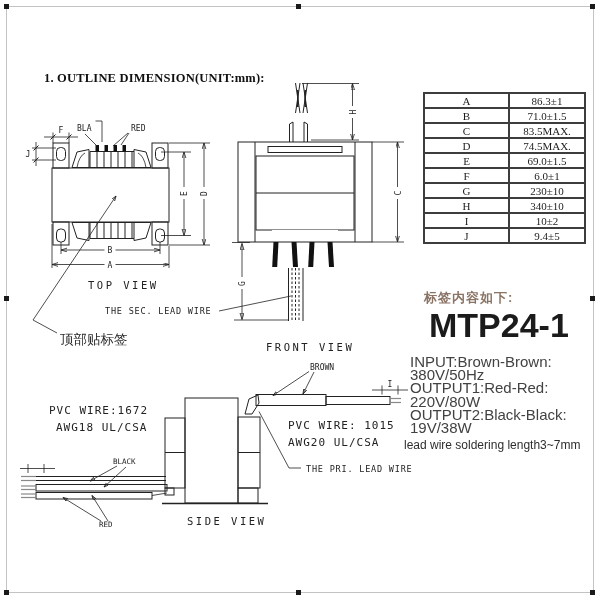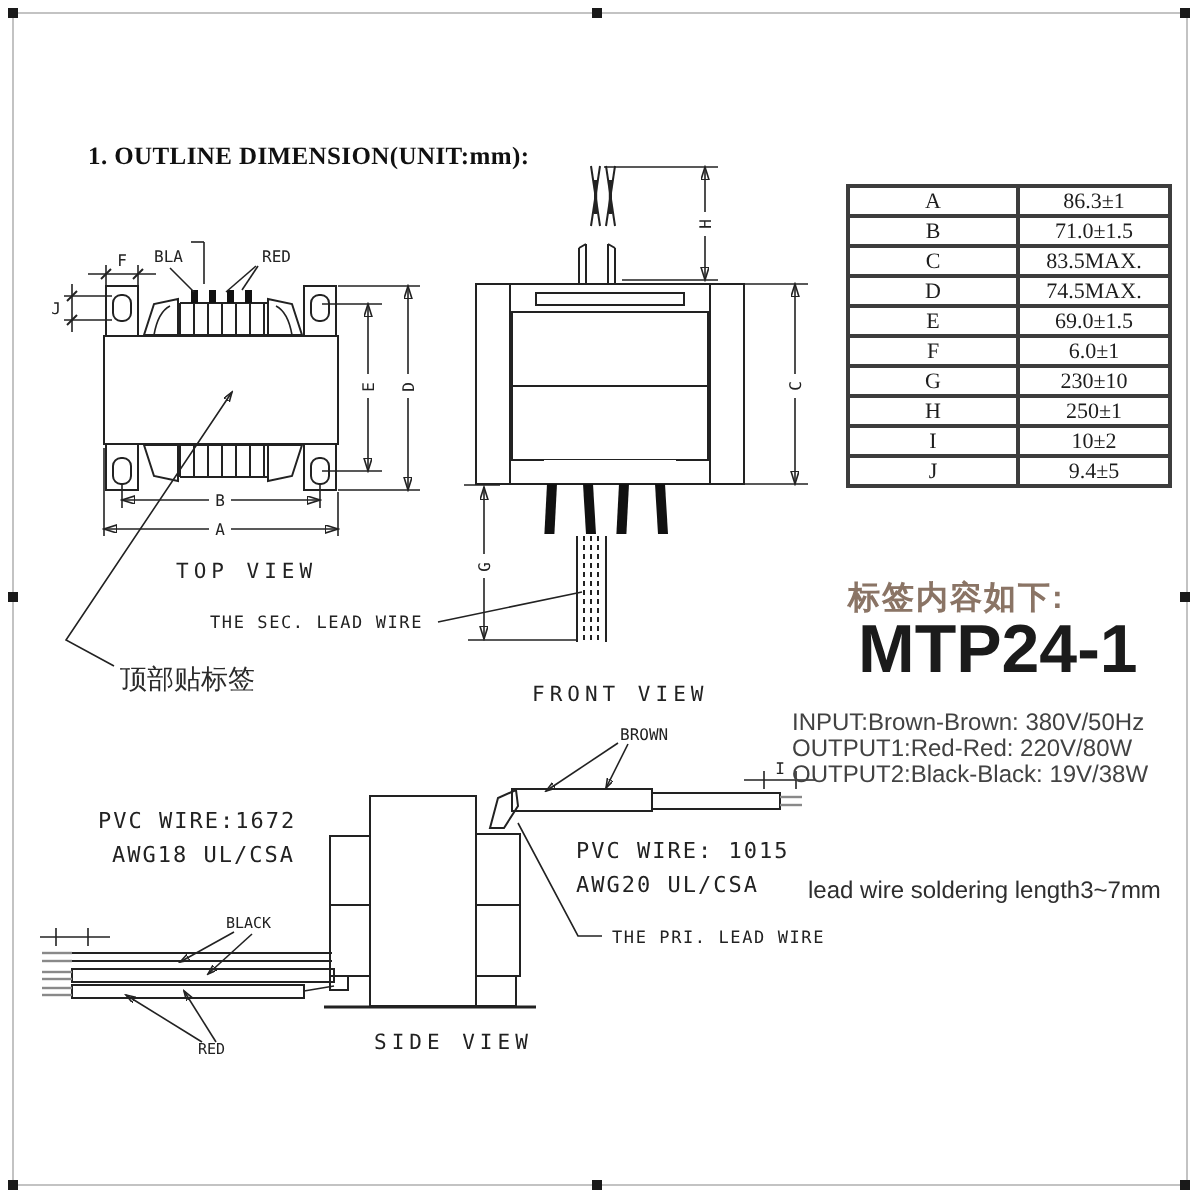--- a/index.html
+++ b/index.html
@@ -11,25 +11,25 @@
   #title{position:absolute;left:4px;top:71px;font-family:"Liberation Serif",serif;
          font-weight:bold;font-size:12.5px;color:#101010;letter-spacing:.2px;margin-left:40px;}
   
   #dimtable{position:absolute;left:423px;top:92px;border-collapse:separate;border-spacing:0;
             border:1px solid #3d3d3d;background:#fff;}
   #dimtable td{border:1px solid #3d3d3d;height:13px;padding:0;text-align:center;
                font-family:"Liberation Serif",serif;font-size:11px;color:#1d1d1d;}
   #dimtable td.k{width:83px;}
   #dimtable td.v{width:74px;}
   
-  #label-heading{position:absolute;left:424px;top:289px;font-size:16px;color:#8a7465;
+  #label-heading{position:absolute;left:424px;top:289px;font-size:13px;color:#8a7465;
                  font-weight:600;letter-spacing:1px;}
   #model{position:absolute;left:429px;top:306px;font-size:34px;font-weight:bold;color:#1b1b1b;
          font-family:"Liberation Sans",sans-serif;}
-  #specs{position:absolute;left:396px;top:355px;font-size:12px;line-height:13.2px;color:#424242;}
+  #specs{position:absolute;left:410px;top:355px;font-size:15px;line-height:13.2px;color:#424242;}
   #solder-note{position:absolute;left:404px;top:438px;font-size:12px;color:#2e2e2e;text-align:right;}
   
   svg{position:absolute;left:0;top:0;}
   svg line,svg path,svg rect,svg polyline,svg polygon{stroke:#222;fill:none;
       stroke-width:1;stroke-linecap:butt;}
   .thin{stroke-width:.8;}
   .thick{stroke-width:1.6;}
   .blackfill{fill:#111;stroke:none;}
   .bg{fill:#fff;stroke:none;}
   .gray{stroke:#898989;stroke-width:1.2;}
@@ -326,21 +326,21 @@
   <tr>
         <td class="k">F</td>
         <td class="v">6.0±1</td>
       </tr>
   <tr>
         <td class="k">G</td>
         <td class="v">230±10</td>
       </tr>
   <tr>
         <td class="k">H</td>
-        <td class="v">250±1</td>
+        <td class="v">340±10</td>
       </tr>
   <tr>
         <td class="k">I</td>
         <td class="v">10±2</td>
       </tr>
   <tr>
         <td class="k">J</td>
         <td class="v">9.4±5</td>
       </tr>
 </tbody>

